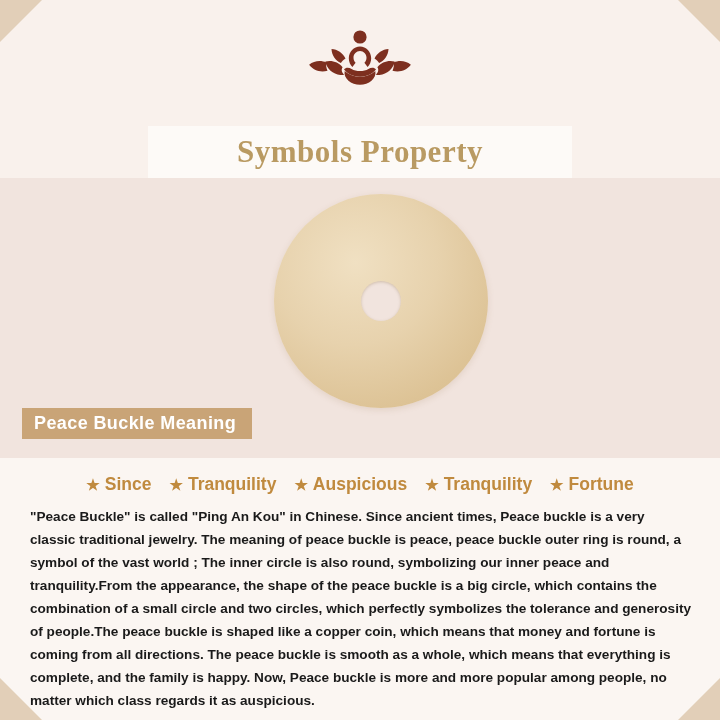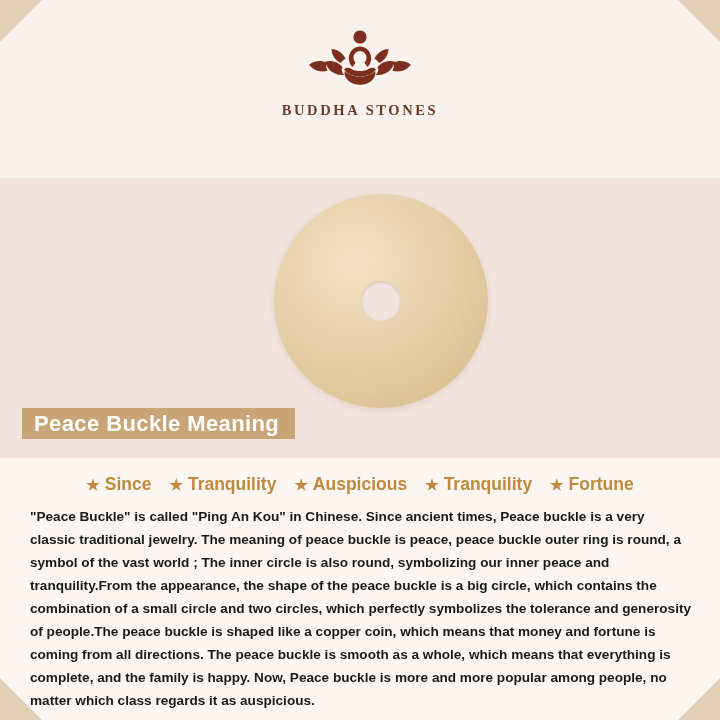--- a/index.html
+++ b/index.html
@@ -153,21 +153,21 @@
     left: 22px;
     top: 408px;
     height: 31px;
     background: #c9a477;
     display: flex;
     align-items: center;
     padding: 0 16px 0 12px;
   }
   .ribbon-text {
     color: #ffffff;
-    font-size: 22px;
+    font-size: 18px;
     font-weight: bold;
     letter-spacing: 0.4px;
     font-family: "Liberation Sans", sans-serif;
   }
 
   
   .keywords {
     position: absolute;
     left: 0;
     top: 474px;
@@ -235,23 +235,25 @@
         <path d="M55.6 45.2c-4.1-5-10.9-7.3-17.2-5.6 1.2 7.3 7.5 12.9 15 13.3 1.3 0.1 2.6 0 3.8-0.2-2.2-2.1-3.4-4.7-1.6-7.5z"></path>
         <path d="M39.5 40.6c-5.6-2.6-12.4-1.9-17.4 2.2 4.2 5.6 11.6 8.1 18.4 5.9-1.3-2.6-1.7-5.4-1-8.1z"></path>
 
         <path d="M90.4 45.2c4.1-5 10.9-7.3 17.2-5.6-1.2 7.3-7.5 12.9-15 13.3-1.3 0.1-2.6 0-3.8-0.2 2.2-2.1 3.4-4.7 1.6-7.5z"></path>
         <path d="M106.5 40.6c5.6-2.6 12.4-1.9 17.4 2.2-4.2 5.6-11.6 8.1-18.4 5.9 1.3-2.6 1.7-5.4 1-8.1z"></path>
 
         <path d="M58.5 36.5c-2.6-5.4-8-9.1-14-9.4 0.2 6.2 4 11.6 9.4 13.9 1.1-1.8 2.7-3.4 4.6-4.5z"></path>
         <path d="M87.5 36.5c2.6-5.4 8-9.1 14-9.4-0.2 6.2-4 11.6-9.4 13.9-1.1-1.8-2.7-3.4-4.6-4.5z"></path>
       </g>
     </svg>
-    <div class="brand-name">BUDDHA STONES</div>
-  </div>
-
+  </div>
+
+  <div class="title-plaque">
+    <div class="title-text">Symbols Property</div>
+  </div>
 
   <div class="disc-area">
     <div class="disc">
       <div class="disc-hole"></div>
     </div>
   </div>
 
   <div class="ribbon">
     <span class="ribbon-text">Peace Buckle Meaning</span>
   </div>

